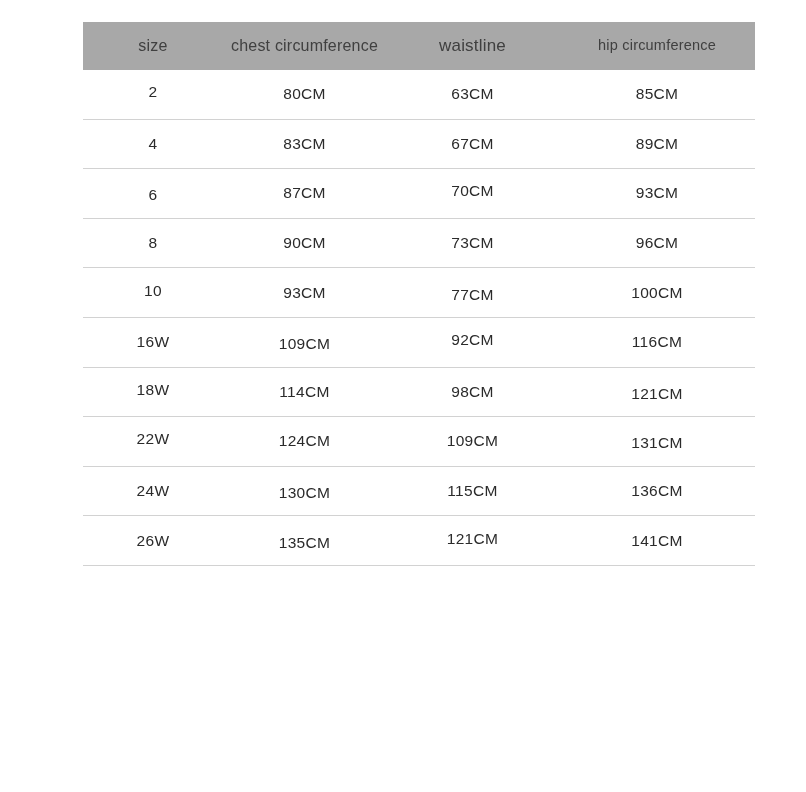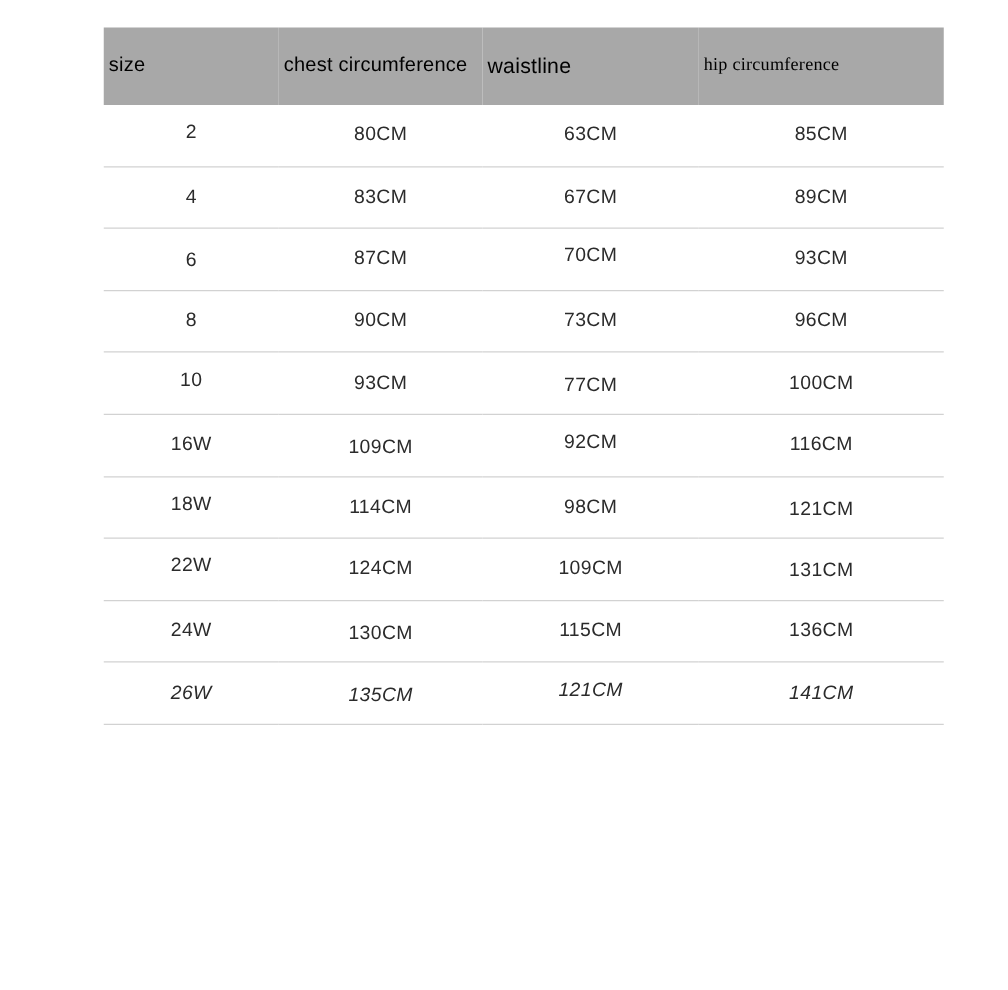--- a/index.html
+++ b/index.html
@@ -25,48 +25,47 @@
     left: 83px;
     top: 22px;
     width: 640px;
     border-collapse: collapse;
     table-layout: fixed;
   }
   table.size-chart thead tr {
     background: #a8a8a8;
   }
   table.size-chart thead th {
-    height: 62px;
+    height: 48px;
     font-weight: normal;
-    color: #000000;
+    color: #404040;
     font-size: 16.5px;
-    text-align: left;
+    text-align: center;
     vertical-align: middle;
     padding: 0 4px;
     line-height: 1.18;
     letter-spacing: 0.2px;
   }
   table.size-chart thead th.col-size { width: 132px; font-size: 16px; }
   table.size-chart thead th.col-chest { width: 155px; font-size: 16px; margin-left: 19px; }
   table.size-chart thead th.col-waist { width: 165px; font-size: 17px; }
-  table.size-chart thead th.col-hip { width: 188px; font-size: 14.5px; font-family: Liberation Serif, serif; }
+  table.size-chart thead th.col-hip { width: 188px; font-size: 14.5px; }
 
   table.size-chart tbody td {
     height: 48.6px;
     text-align: center;
     vertical-align: middle;
     font-size: 15.5px;
     color: #2b2b2b;
     border-bottom: 1px solid #d2d2d2;
     padding: 0 4px;
     letter-spacing: 0.3px;
   }
   table.size-chart tbody tr:last-child td {
     border-bottom: 1px solid #d2d2d2;
-    font-style: italic;
   }
   
   td.j-up   { transform: translateY(-2px); }
   td.j-dn   { transform: translateY(2px); }
 </style>
 </head>
 <body>
 
 <div id="page">
   <table class="size-chart">

